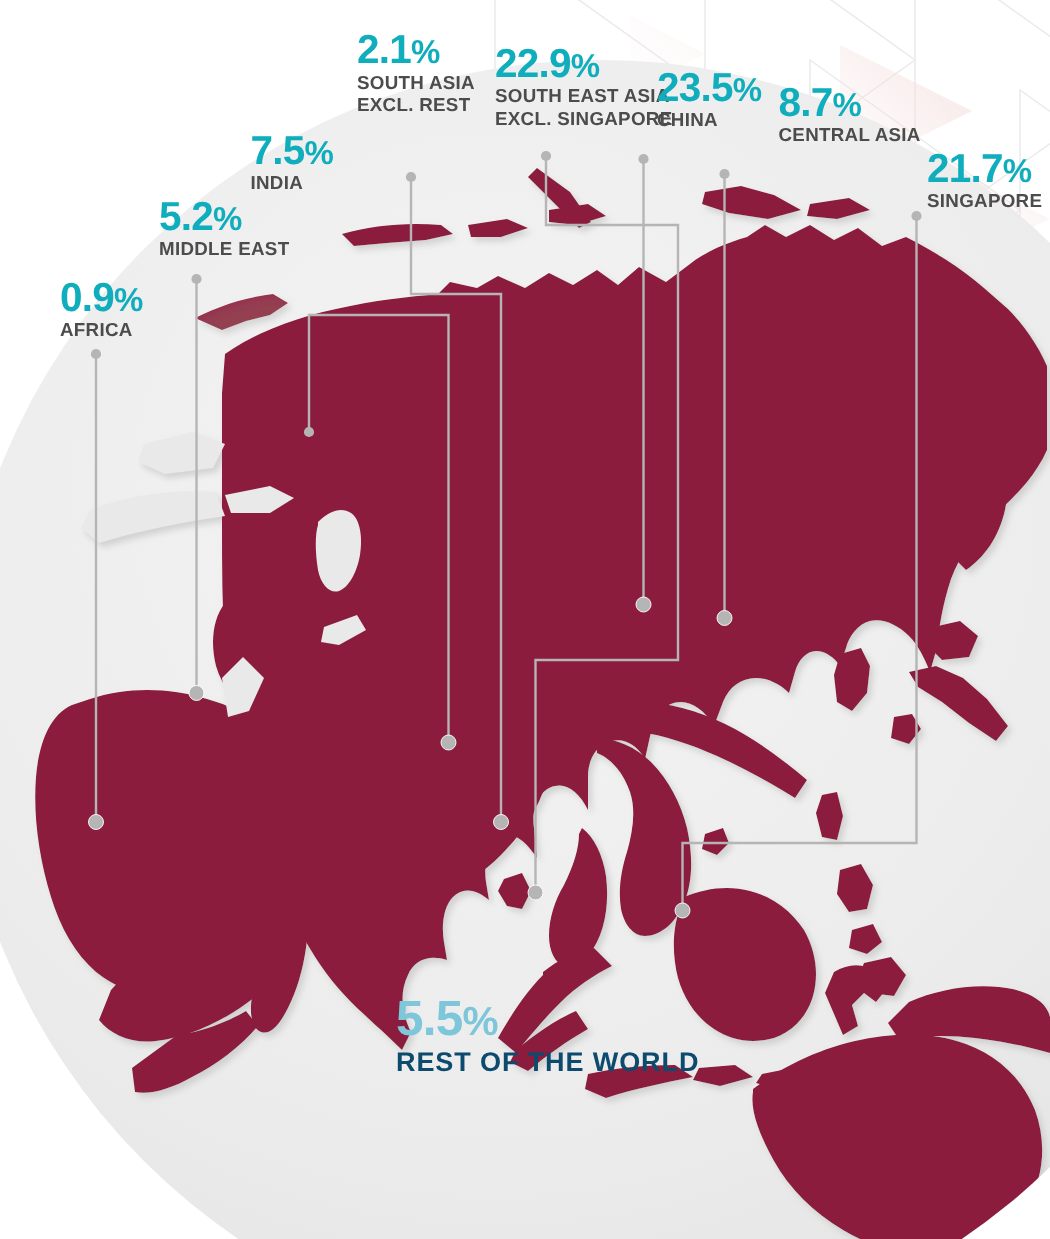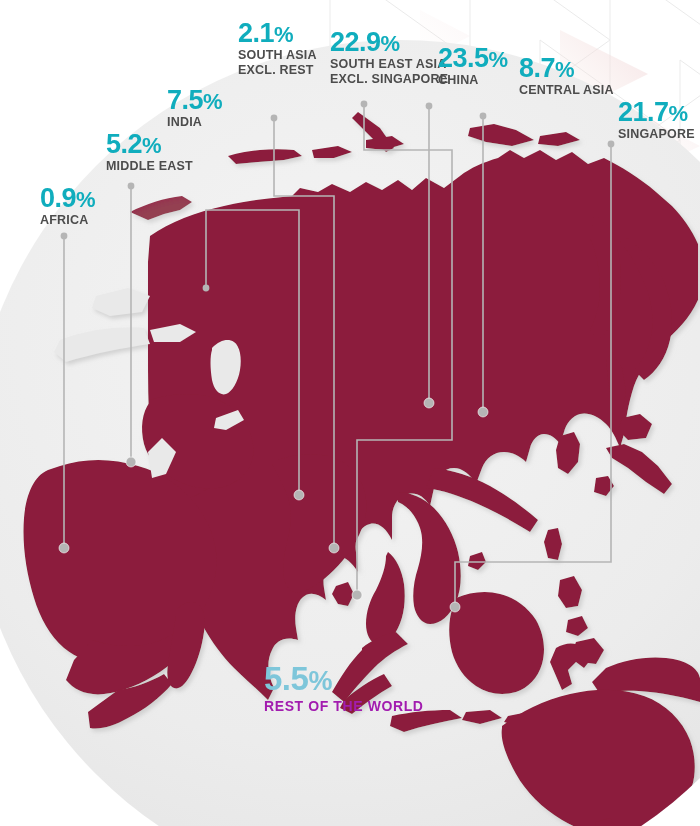--- a/index.html
+++ b/index.html
@@ -41,21 +41,21 @@
     display: block;
     font-size: 12.5px;
     font-weight: bold;
     color: #4c4c4c;
     letter-spacing: 0.2px;
     line-height: 1.18;
     margin-top: 1px;
   }
   .callout.rtw .pct { color: #7ec6da; font-size: 33px; }
   .callout.rtw .pct .sym { font-size: 27px; }
-  .callout.rtw .name { color: #a21caf; font-size: 14px; letter-spacing: 0.6px; }
+  .callout.rtw .name { color: #0c4a6e; font-size: 18px; letter-spacing: 0.6px; }
   .align-left  { text-align: left; }
 </style>
 </head>
 <body>
 
 <div id="infographic">
 
   <svg id="bg-pattern" viewBox="0 0 700 826">
     <defs>
       <linearGradient id="triFade" x1="1" y1="0" x2="0" y2="1">

